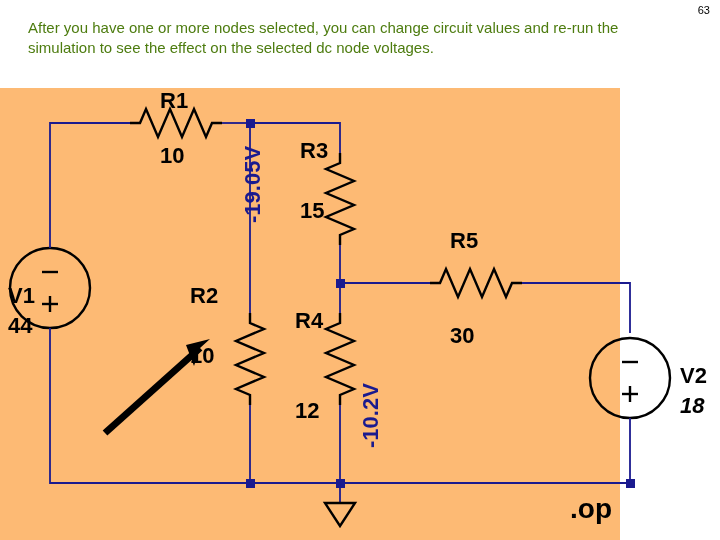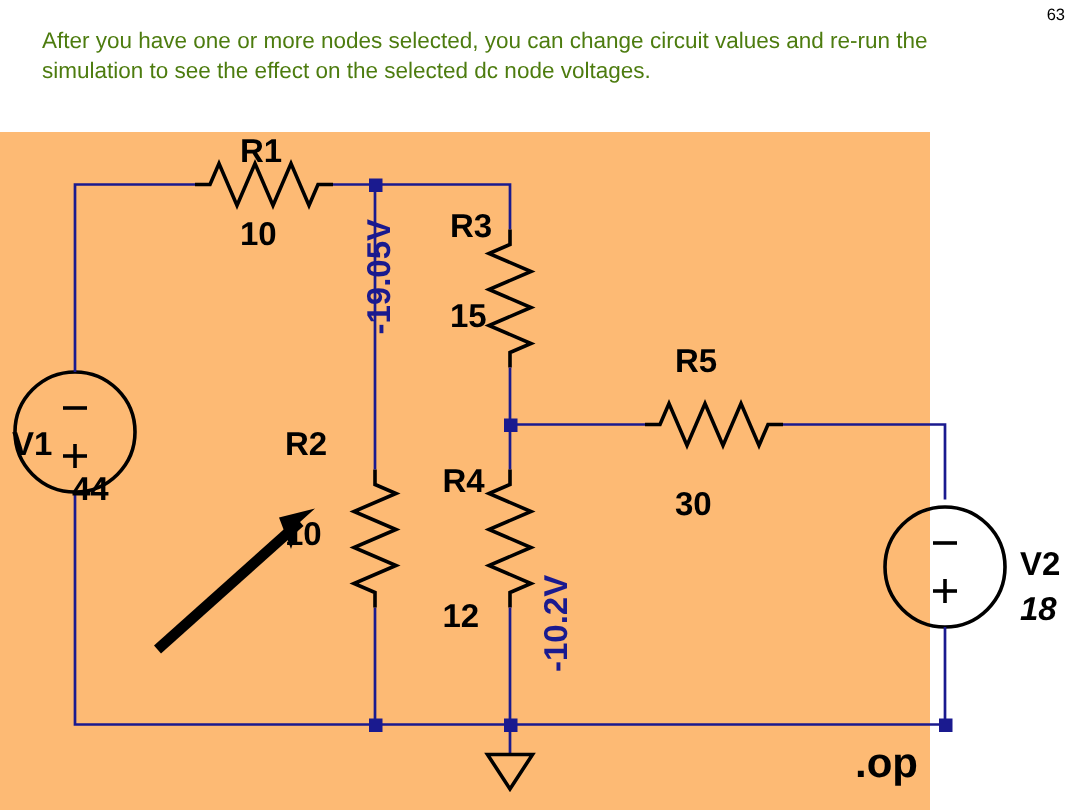--- a/index.html
+++ b/index.html
@@ -148,21 +148,21 @@
   <div class="lbl" style="left:300px; top:50px;">R3</div>
   <div class="lbl" style="left:300px; top:110px;">15</div>
 
   <div class="lbl" style="left:295px; top:220px;">R4</div>
   <div class="lbl" style="left:295px; top:310px;">12</div>
 
   <div class="lbl" style="left:450px; top:140px;">R5</div>
   <div class="lbl" style="left:450px; top:235px;">30</div>
 
   <div class="lbl" style="left:8px; top:195px;">V1</div>
-  <div class="lbl" style="left:8px; top:225px;margin-left:40px;">44</div>
+  <div class="lbl" style="left:8px; top:225px;">44</div>
 
   <div class="lbl" style="left:680px; top:275px;">V2</div>
   <div class="lbl" style="left:680px; top:305px;font-style:italic;">18</div>
 
   <div class="vlabel" style="left:240px; top:135px;">-19.05V</div>
   <div class="vlabel" style="left:358px; top:360px;">-10.2V</div>
 
   <div class="op" style="left:570px; top:405px;">.op</div>
 
 </div>

